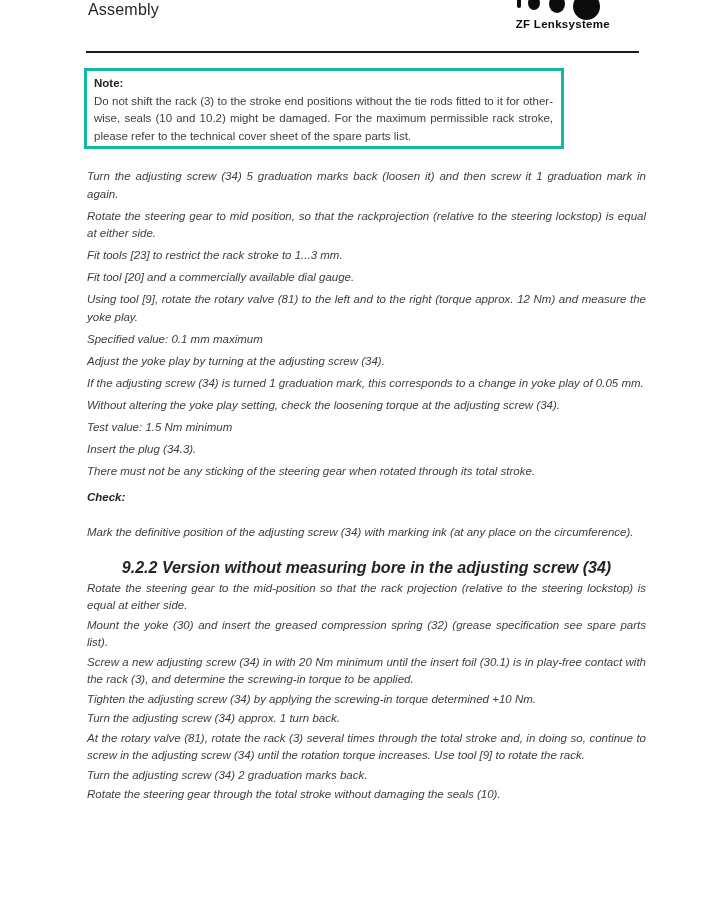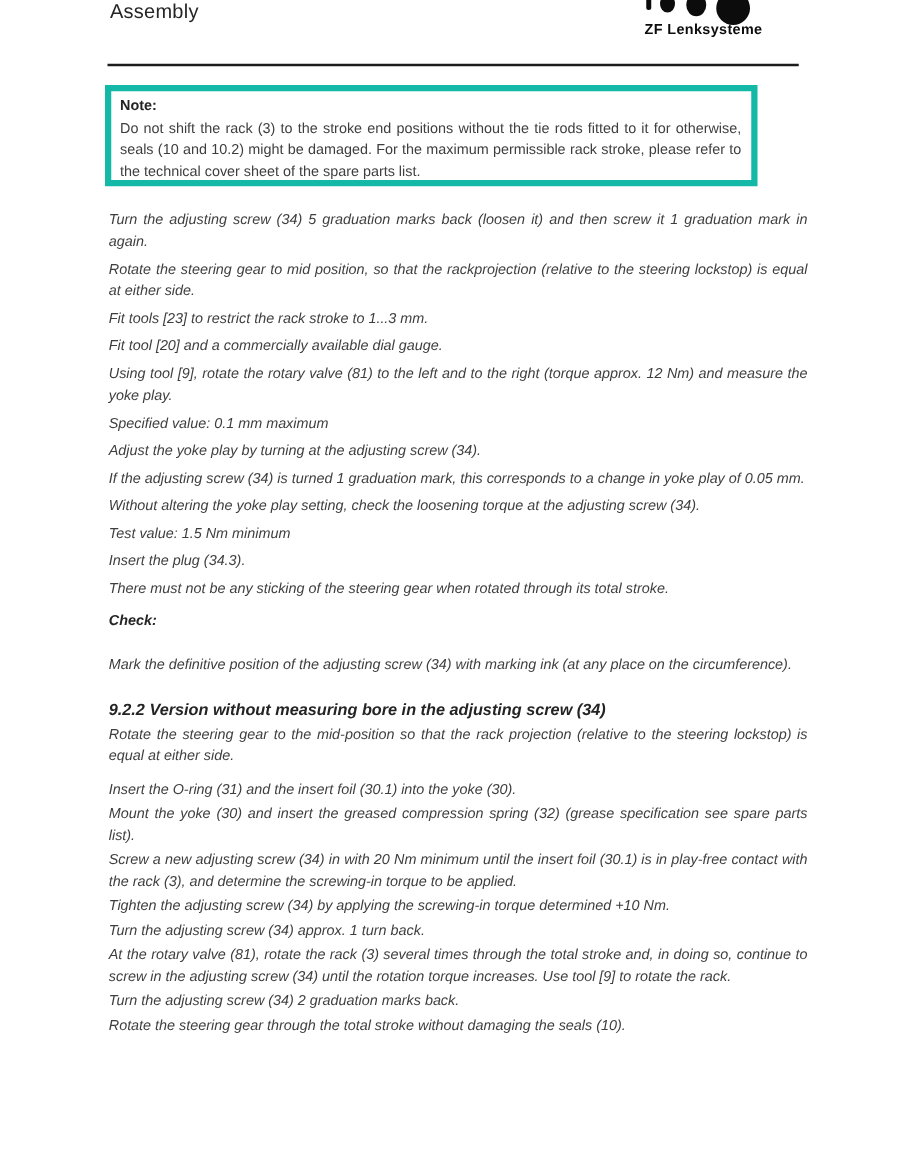--- a/index.html
+++ b/index.html
@@ -56,24 +56,24 @@
     width: 553px;
     height: 2px;
     background: #1c1c1c;
   }
 
   
   .note-box {
     position: absolute;
     top: 68px;
     left: 84px;
-    width: 522px;
+    width: 480px;
     height: 81px;
     box-sizing: border-box;
-    border: 5px solid #14b8a6;
+    border: 3px solid #14b8a6;
     padding: 4px 8px 0 7px;
     background: #ffffff;
   }
   .note-label {
     font-size: 11.5px;
     line-height: 17.5px;
     font-weight: bold;
     color: #242424;
   }
   .note-body {
@@ -101,22 +101,22 @@
   .para-tight { margin: 0 0 2px 0; }
   .label-heading {
     font-weight: bold;
     color: #242424;
     text-align: left;
     margin: 9px 0 7px 0;
   }
   .section-heading {
     font-weight: bold;
     color: #242424;
-    font-size: 13px;
-    text-align: left;
+    font-size: 16px;
+    text-align: center;
     margin: 0 0 3px 0;
   }
   .gap-sm { margin-top: 9px; }
   .gap-md { margin-top: 17px; }
   .gap-lg { margin-top: 18px; }
 </style>
 </head>
 <body>
 
 <div class="page">
@@ -148,21 +148,20 @@
       <div class="block para">Adjust the yoke play by turning at the adjusting screw (34).</div>
       <div class="block para">If the adjusting screw (34) is turned 1 graduation mark, this corresponds to a change in yoke play of 0.05 mm.</div>
       <div class="block para">Without altering the yoke play setting, check the loosening torque at the adjusting screw (34).</div>
       <div class="block para">Test value: 1.5 Nm minimum</div>
       <div class="block para">Insert the plug (34.3).</div>
       <div class="block para">There must not be any sticking of the steering gear when rotated through its total stroke.</div>
       <div class="block label-heading">Check:</div>
       <div class="block para gap-md">Mark the definitive position of the adjusting screw (34) with marking ink (at any place on the circumference).</div>
       <div class="block section-heading gap-lg">9.2.2 Version without measuring bore in the adjusting screw (34)</div>
       <div class="block para-tight">Rotate the steering gear to the mid-position so that the rack projection (relative to the steering lockstop) is equal at either side.</div>
-      <div class="block para-tight gap-sm">Insert the O-ring (31) and the insert foil (30.1) into the yoke (30).</div>
       <div class="block para-tight">Mount the yoke (30) and insert the greased compression spring (32) (grease specification see spare parts list).</div>
       <div class="block para-tight">Screw a new adjusting screw (34) in with 20 Nm minimum until the insert foil (30.1) is in play-free contact with the rack (3), and determine the screwing-in torque to be applied.</div>
       <div class="block para-tight">Tighten the adjusting screw (34) by applying the screwing-in torque determined +10 Nm.</div>
       <div class="block para-tight">Turn the adjusting screw (34) approx. 1 turn back.</div>
       <div class="block para-tight">At the rotary valve (81), rotate the rack (3) several times through the total stroke and, in doing so, continue to screw in the adjusting screw (34) until the rotation torque increases. Use tool [9] to rotate the rack.</div>
       <div class="block para-tight">Turn the adjusting screw (34) 2 graduation marks back.</div>
       <div class="block para-tight">Rotate the steering gear through the total stroke without damaging the seals (10).</div>
     </div>
 
 </div>

